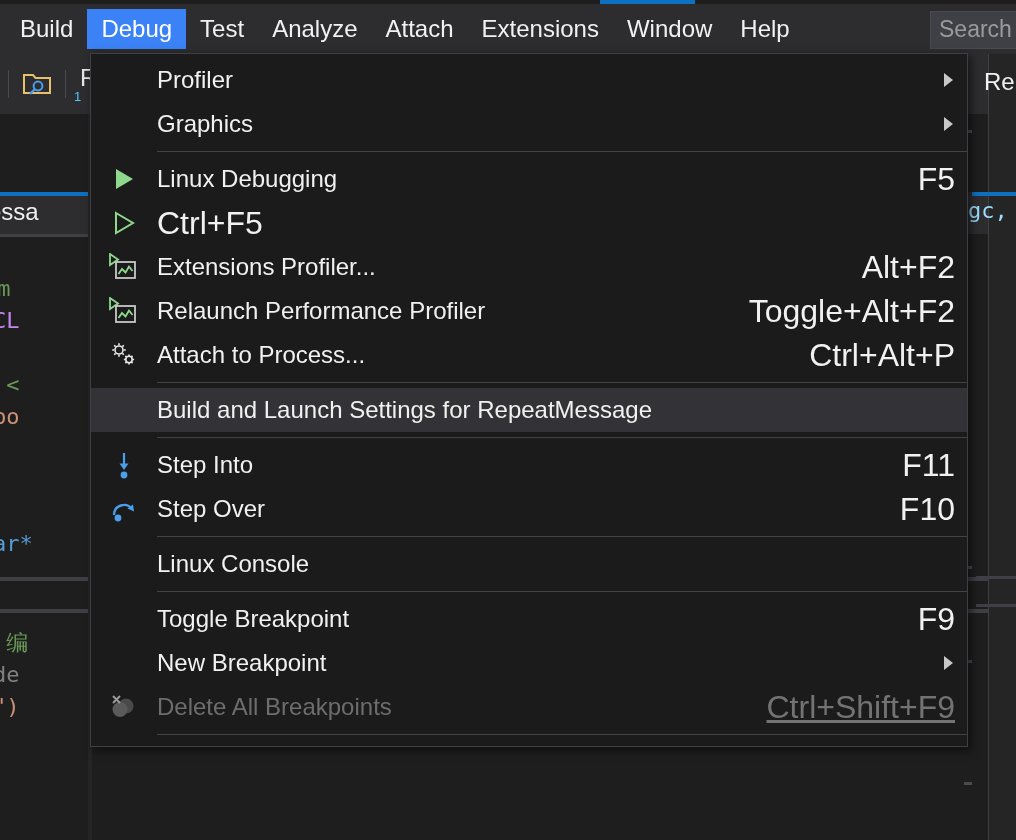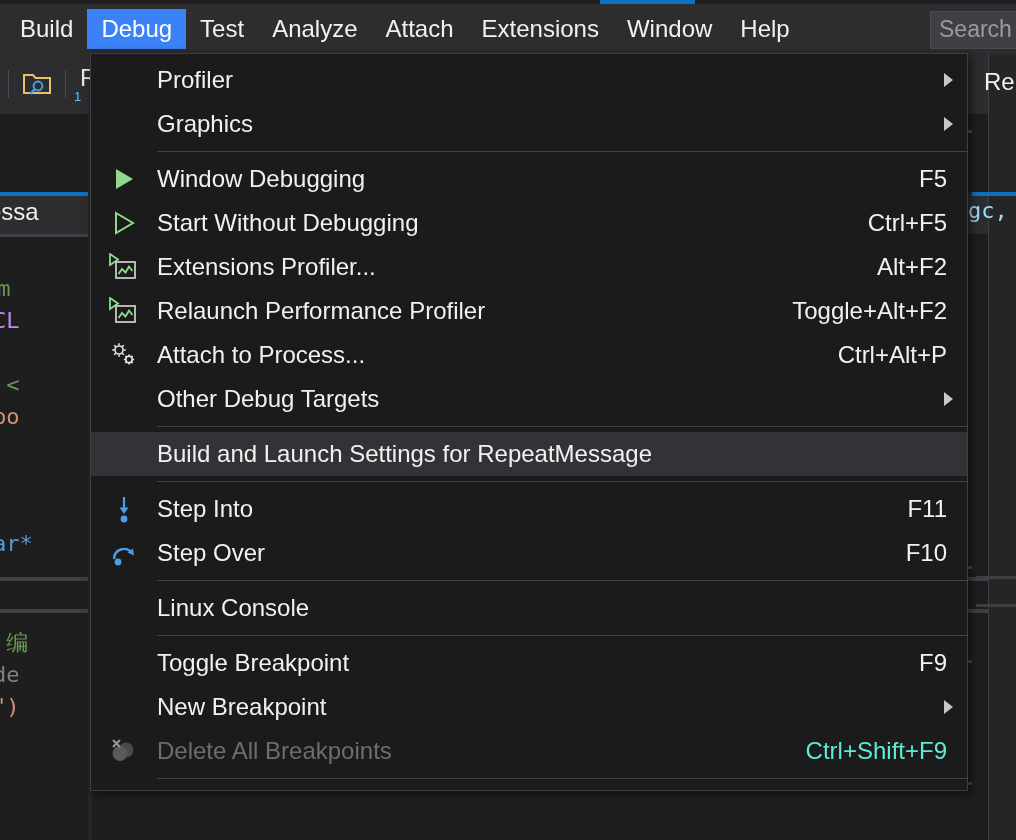--- a/index.html
+++ b/index.html
@@ -174,42 +174,42 @@
   }
   .mi {
     display: flex;
     align-items: center;
     height: 44px;
     position: relative;
     cursor: default;
   }
   .mi.highlighted { background: #333337; }
   .mi.disabled .mi-label { color: #6d6d6d; }
-  .mi.disabled .mi-shortcut { color: #5eead4; }
+  .mi.disabled .mi-shortcut { color: #737373; text-decoration: underline; }
   .mi-icon {
     width: 66px;
     min-width: 66px;
     height: 44px;
     display: flex;
     align-items: center;
     justify-content: center;
   }
   .mi-label {
     color: #f1f1f1;
     font-size: 24px;
     flex: 1;
     white-space: nowrap;
     line-height: 1;
   }
   .mi-shortcut {
     color: #f1f1f1;
-    font-size: 24px;
+    font-size: 32px;
     white-space: nowrap;
     line-height: 1;
-    margin-right: 20px;
+    margin-right: 12px;
   }
   .mi-arrow {
     position: absolute;
     right: 14px;
     width: 0; height: 0;
     border-left: 9px solid #c8c8c8;
     border-top: 7px solid transparent;
     border-bottom: 7px solid transparent;
   }
   .mi-sep {
@@ -313,32 +313,31 @@
     </div>
     <div class="mi-sep"></div>
     <div class="mi">
       <div class="mi-icon">
         <span style="display: flex; align-items: center; justify-content: center;">
           <svg width="24" height="26" viewBox="0 0 24 26">
             <polygon points="4,3 21,13 4,23" fill="#8fd98f"></polygon>
           </svg>
         </span>
       </div>
-      <div class="mi-label">Window Debugging</div>
+      <div class="mi-label">Linux Debugging</div>
       <div class="mi-shortcut">F5</div>
     </div>
     <div class="mi">
       <div class="mi-icon">
         <span style="display: flex; align-items: center; justify-content: center;">
           <svg width="24" height="26" viewBox="0 0 24 26">
             <polygon points="4,3 21,13 4,23" fill="none" stroke="#8fd98f" stroke-width="2"></polygon>
           </svg>
         </span>
       </div>
-      <div class="mi-label">Start Without Debugging</div>
       <div class="mi-shortcut">Ctrl+F5</div>
     </div>
     <div class="mi">
       <div class="mi-icon">
         <span style="display: flex; align-items: center; justify-content: center;">
           <svg width="30" height="28" viewBox="0 0 30 28">
             <polygon points="1,1 9,6.5 1,12" fill="none" stroke="#8fd98f" stroke-width="1.8"></polygon>
             <rect x="7" y="9" width="19" height="16" fill="none" stroke="#c8c8c8" stroke-width="1.8"></rect>
             <polyline points="9.5,21 13,16 16.5,19.5 20,13.5 23.5,18" fill="none" stroke="#8fd98f" stroke-width="1.8"></polyline>
           </svg>
@@ -369,27 +368,20 @@
               <path d="M10 2.2v2M10 13.8v2M3.2 9h2M14.8 9h2M5.2 4.2l1.4 1.4M13.4 12.4l1.4 1.4M14.8 4.2l-1.4 1.4M6.6 12.4l-1.4 1.4"></path>
               <circle cx="20" cy="18.5" r="3.2"></circle>
               <path d="M20 13.6v1.6M20 21.8v1.6M14.9 18.5h1.6M23.5 18.5h1.6M16.4 14.9l1.1 1.1M22.5 21l1.1 1.1M23.5 14.9l-1.1 1.1M17.5 21l-1.1 1.1"></path>
             </g>
           </svg>
         </span>
       </div>
       <div class="mi-label">Attach to Process...</div>
       <div class="mi-shortcut">Ctrl+Alt+P</div>
     </div>
-    <div class="mi">
-      <div class="mi-icon">
-        <span style="display: flex; align-items: center; justify-content: center;"></span>
-      </div>
-      <div class="mi-label">Other Debug Targets</div>
-      <div class="mi-arrow"></div>
-    </div>
     <div class="mi-sep"></div>
     <div class="mi highlighted">
       <div class="mi-icon">
         <span style="display: flex; align-items: center; justify-content: center;"></span>
       </div>
       <div class="mi-label">Build and Launch Settings for RepeatMessage</div>
     </div>
     <div class="mi-sep"></div>
     <div class="mi">
       <div class="mi-icon">

